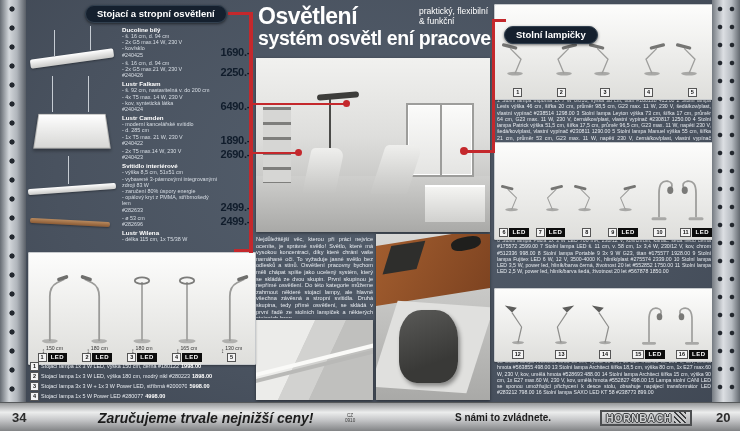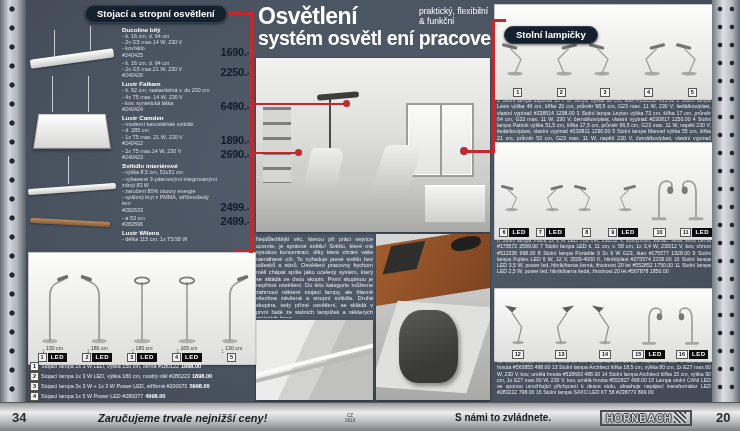--- a/index.html
+++ b/index.html
@@ -93,21 +93,21 @@
   .desk-text{position:absolute;width:214px;overflow:hidden;font-size:5.2px;line-height:6.3px;color:#e6eaef;text-align:justify;z-index:3;}
   .dtext1{left:497px;top:97px;height:44px;}
   .dtext2{left:497px;top:237px;height:49px;}
   .dtext3{left:497px;top:358px;height:42px;}
   
   .bottom-bar{position:absolute;left:0;top:402px;width:740px;height:29px;z-index:30;
               background:linear-gradient(180deg,#96989a,#eceded 32%,#c6c7c9 58%,#7b7d7f 100%);
               border-top:1px solid #55585a;}
   .bb{position:absolute;top:0;height:29px;display:flex;align-items:center;}
   .pagenum{font-size:13px;font-weight:bold;color:#2c2c2c;}
-  .guarantee{font-size:11px;font-weight:bold;font-style:italic;color:#1c1c1c;}
+  .guarantee{font-size:14px;font-weight:bold;font-style:italic;color:#1c1c1c;}
   .cz-code{font-size:4.6px;line-height:5px;color:#3a3a3a;white-space:pre-line;text-align:center;}
   .slogan{font-size:10px;font-weight:bold;color:#1c1c1c;}
   .brandbox{display:flex;align-items:center;gap:2px;border:2px solid #4c4e50;background:linear-gradient(180deg,#d9dadb,#aeafb1);
             padding:1px 4px;height:16px;box-sizing:border-box;}
   .brandname{font-size:10.5px;font-weight:bold;letter-spacing:.6px;color:#cfd0d1;
              text-shadow:-1px 0 #3f4143,1px 0 #3f4143,0 -1px #3f4143,0 1px #3f4143;}
   .hatch{width:12px;height:11px;background:repeating-linear-gradient(45deg,#3c3e40 0 1.6px,#c9cacb 1.6px 3.6px);}
   svg.defs{position:absolute;width:0;height:0;}
 </style>
 </head>

